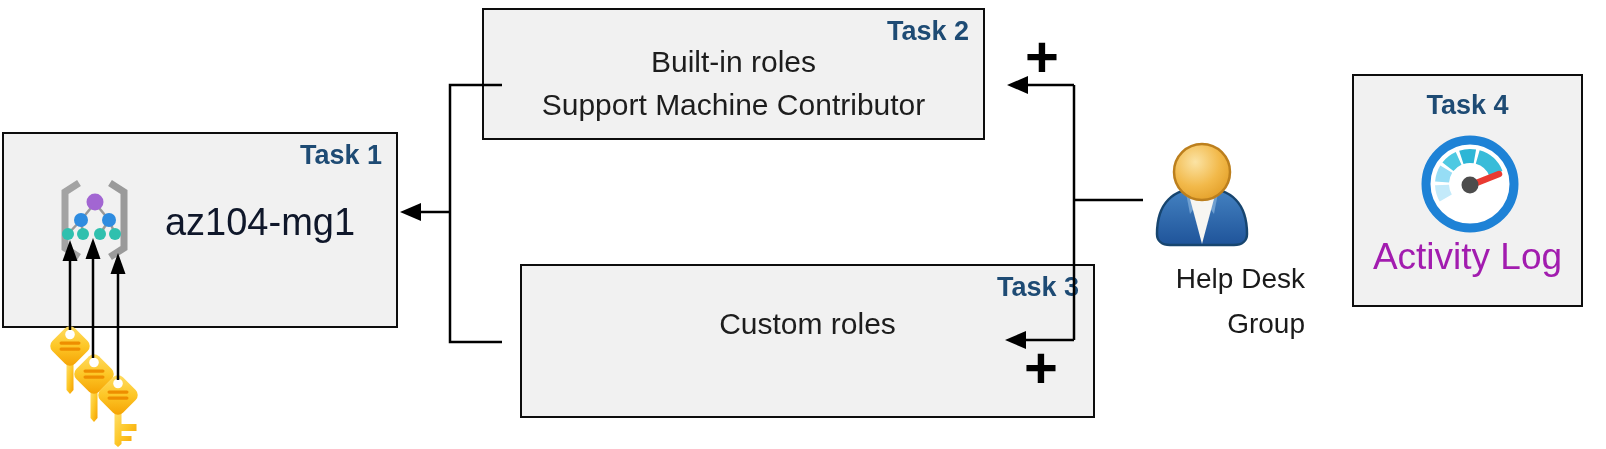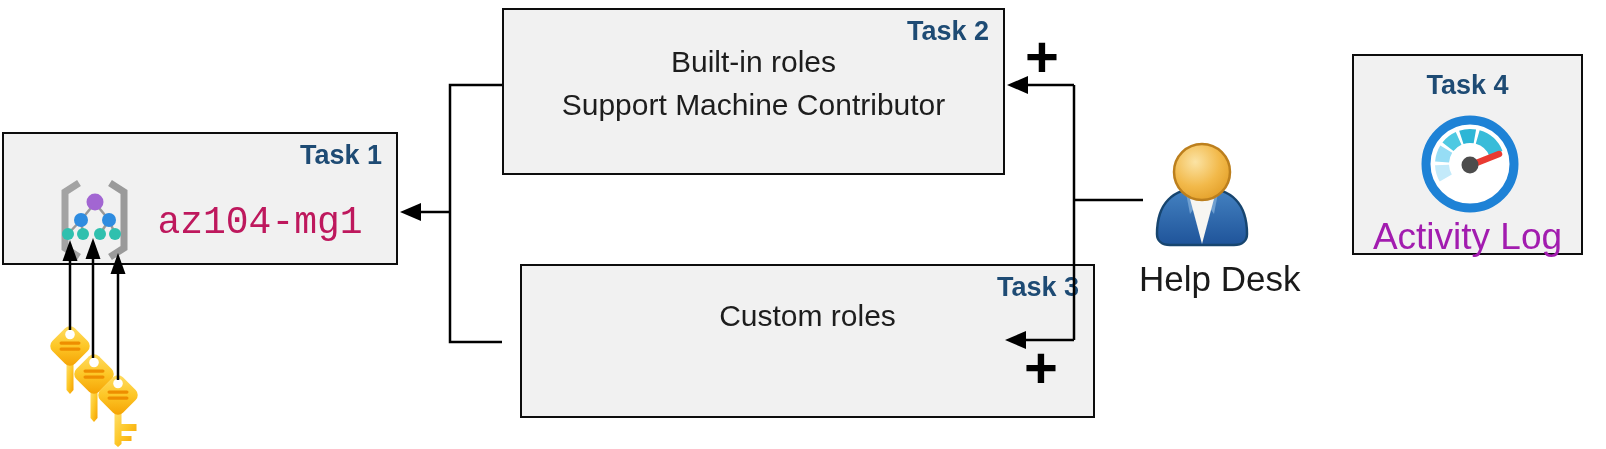--- a/index.html
+++ b/index.html
@@ -13,47 +13,47 @@
   }
   .task-label{
     position:absolute;top:6px;right:14px;
     font-size:27px;font-weight:bold;color:#1e4b74;white-space:nowrap;
   }
   .box-lines{
     text-align:center;font-size:30px;color:#1d1d1d;line-height:43px;white-space:nowrap;
   }
   .mg-name{
     position:absolute;left:128px;right:8px;top:67px;text-align:center;
-    font-size:38px;color:#be185d;white-space:nowrap;font-family:Liberation Mono, monospace;
+    font-size:38px;color:#0f172a;white-space:nowrap;
   }
   .t4-label{
     text-align:center;margin-top:14px;
     font-size:27px;font-weight:bold;color:#1e4b74;
   }
   .t4-caption{
     position:absolute;left:0;right:0;top:160px;text-align:center;
     font-size:37px;color:#a21caf;white-space:nowrap;
   }
   .group-label{
-    position:absolute;left:1139px;top:256px;width:205px;text-align:left;
-    font-size:35px;line-height:45px;color:#1a1a1a;
+    position:absolute;left:1100px;top:256px;width:205px;text-align:right;
+    font-size:28px;line-height:45px;color:#1a1a1a;
   }
   .plus{
     position:absolute;width:56px;height:64px;line-height:62px;text-align:center;
     font-size:58px;font-weight:bold;color:#000;
   }
   .abs-svg{position:absolute;}
   #connectors{position:absolute;left:0;top:0;pointer-events:none;z-index:10;}
 </style>
 </head>
 <body>
 
 <div class="canvas">
 
-  <div class="box" style="left:2px;top:132px;width:396px;height:133px">
+  <div class="box" style="left:2px;top:132px;width:396px;height:196px">
     <div class="task-label">Task 1</div>
     <svg class="abs-svg" style="left:50px;top:46px" width="84" height="80" viewBox="0 0 84 80">
       <path d="M25,3 L11,12 L11,68 L25,77" fill="none" stroke="#a3a3a3" stroke-width="7"></path>
       <path d="M56,3 L70,12 L70,68 L56,77" fill="none" stroke="#9a9a9a" stroke-width="7"></path>
       <g stroke="#999999" stroke-width="2.5">
         <line x1="41" y1="23" x2="27" y2="40"></line>
           <line x1="41" y1="23" x2="55" y2="40"></line>
         <line x1="27" y1="40" x2="14" y2="54"></line>
           <line x1="27" y1="40" x2="29" y2="54"></line>
         <line x1="55" y1="40" x2="46" y2="54"></line>
@@ -63,36 +63,36 @@
       <circle cx="27" cy="40" r="7" fill="#2e8ce0"></circle>
       <circle cx="55" cy="40" r="7" fill="#2e8ce0"></circle>
       <circle cx="14" cy="54" r="6" fill="#2fc0ae"></circle>
       <circle cx="29" cy="54" r="6" fill="#2fc0ae"></circle>
       <circle cx="46" cy="54" r="6" fill="#2fc0ae"></circle>
       <circle cx="61" cy="54" r="6" fill="#2fc0ae"></circle>
     </svg>
     <div class="mg-name">az104-mg1</div>
   </div>
 
-  <div class="box" style="left:502px;top:8px;width:503px;height:167px">
+  <div class="box" style="left:482px;top:8px;width:503px;height:132px">
     <div class="task-label">Task 2</div>
     <div class="box-lines" style="margin-top:30px">
       <div>Built-in roles</div>
       <div>Support Machine Contributor</div>
     </div>
   </div>
 
   <div class="box" style="left:520px;top:264px;width:575px;height:154px">
     <div class="task-label">Task 3</div>
-    <div class="box-lines" style="margin-top:28px">
+    <div class="box-lines" style="margin-top:36px">
       <div>Custom roles</div>
     </div>
   </div>
 
-  <div class="box" style="left:1352px;top:54px;width:231px;height:201px">
+  <div class="box" style="left:1352px;top:74px;width:231px;height:233px">
     <div class="t4-label">Task 4</div>
     <svg class="abs-svg" style="left:66px;top:58px" width="100" height="100" viewBox="0 0 100 100">
       <circle cx="50" cy="50" r="44" fill="#ffffff" stroke="#1e82d6" stroke-width="9"></circle>
       <g fill="none" stroke-width="14">
         <path d="M25.76,64.00 A28,28 0 0 1 22.02,50.98" stroke="#c3eafa"></path>
         <path d="M22.07,48.05 A28,28 0 0 1 26.26,35.16" stroke="#96ddf5"></path>
         <path d="M27.94,32.76 A28,28 0 0 1 38.61,24.42" stroke="#4ec9e2"></path>
         <path d="M41.35,23.37 A28,28 0 0 1 54.86,22.43" stroke="#2db6d6"></path>
         <path d="M57.72,23.09 A28,28 0 0 1 75.96,39.51" stroke="#38bcd9"></path>
       </g>
@@ -115,20 +115,21 @@
       </radialGradient>
     </defs>
     <path d="M17,96 C17,66 32,50 62,50 C92,50 107,66 107,96 C107,103 102,107 94,107 L30,107 C22,107 17,103 17,96 Z" fill="url(#bodyGrad)" stroke="#17456f" stroke-width="2.5"></path>
     <path d="M46,55 L60,62 L50,76 Z" fill="#6f9fd0"></path>
     <path d="M78,55 L64,62 L74,76 Z" fill="#6f9fd0"></path>
     <path d="M49,57 L62,106 L75,57 Z" fill="#f7f6f2"></path>
     <circle cx="62" cy="34" r="28" fill="url(#headGrad)" stroke="#bc7f1d" stroke-width="2.5"></circle>
   </svg>
   <div class="group-label">
     <div>Help Desk</div>
+    <div>Group</div>
   </div>
 
   <svg class="abs-svg" style="left:30px;top:312px" width="120" height="137" viewBox="0 0 120 137">
     <defs>
       <linearGradient id="goldGrad" x1="0" y1="0" x2="1" y2="1">
         <stop offset="0" stop-color="#ffdf6b"></stop>
           <stop offset="0.5" stop-color="#fdc727"></stop>
         <stop offset="1" stop-color="#f49e00"></stop>
       </linearGradient>
       <g id="keyPlain">

